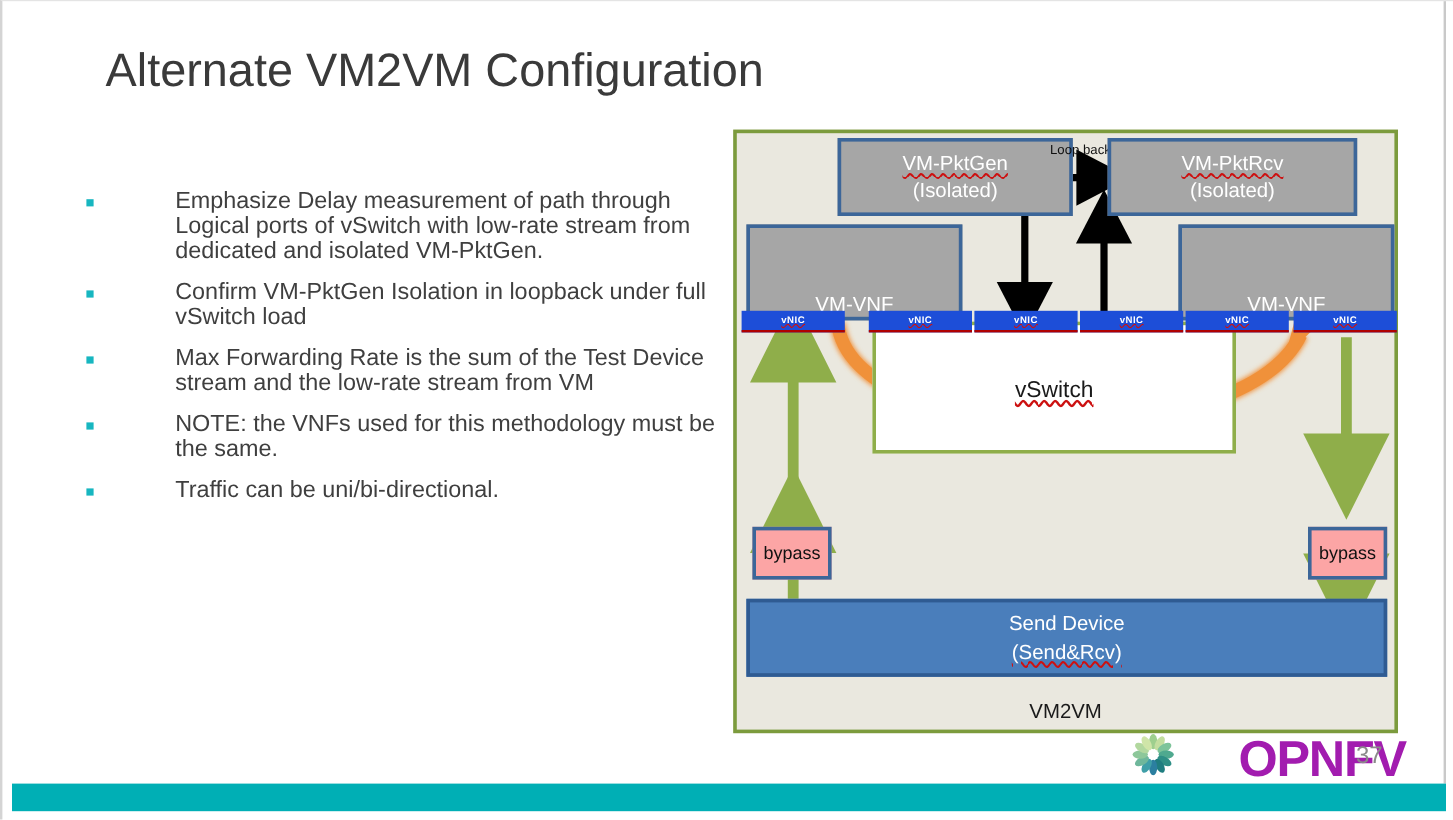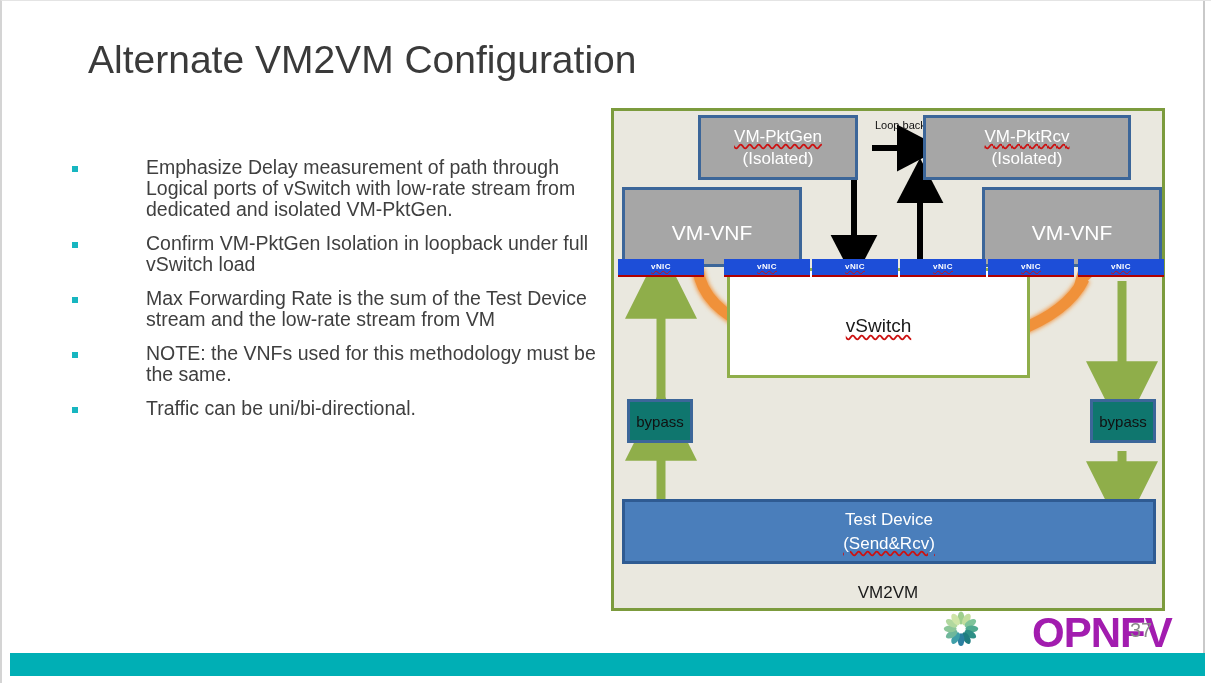--- a/index.html
+++ b/index.html
@@ -64,22 +64,22 @@
     position:absolute;box-sizing:border-box;
     display:flex;align-items:center;justify-content:center;
     flex-direction:column;text-align:center;
   }
   .vm-box{
     background:#A6A6A6;border:3px solid #3C6699;color:#ffffff;
     font-size:17px;line-height:22px;
   }
   .vnf-box{
     background:#A6A6A6;border:3px solid #3C6699;color:#ffffff;
-    font-size:21px;
-    justify-content:center;padding-top:12px;
+    font-size:17px;
+    justify-content:flex-end;padding-top:12px;
   }
   .vnic{
     position:absolute;background:#1d4ed8;color:#ffffff;
     font-size:8px;font-weight:bold;letter-spacing:.4px;
     display:flex;align-items:center;justify-content:center;
     border-bottom:2px solid #b00000;
     box-sizing:border-box;
   }
   .vnic span{position:relative;top:-1px;
     text-decoration:underline; text-decoration-color:#cc1111;
@@ -90,23 +90,23 @@
     box-sizing:border-box;
   }
   .vswitch-label{
     position:absolute;width:100%;text-align:center;top:44px;
     font-size:19px;color:#1a1a1a;
     text-decoration:underline;text-decoration-color:#cc1111;
     text-decoration-style:wavy;text-underline-offset:2px;
   }
 
   .bypass{
-    position:absolute;background:#0f766e;border:3px solid #3C6699;
+    position:absolute;background:#fca5a5;border:3px solid #3C6699;
     box-sizing:border-box;display:flex;align-items:center;justify-content:center;
-    font-size:15px;color:#111111;
+    font-size:15px;color:#111111;margin-top:40px;
   }
   .testdev{
     position:absolute;background:#4A7EBB;border:3px solid #2F5B92;
     box-sizing:border-box;display:flex;align-items:center;justify-content:center;
     flex-direction:column;color:#ffffff;font-size:17px;line-height:24px;
   }
   .testdev .sub{
     text-decoration:underline;text-decoration-color:#cc1111;
     text-decoration-style:wavy;text-underline-offset:2px;
   }
@@ -215,21 +215,21 @@
         <path d="M84,158 C 96,265 420,270 470,168" stroke="#F0913A" stroke-width="13" fill="none"></path>
       </g>
       <path d="M84,158 C 96,265 420,270 470,168" stroke="#F0913A" stroke-width="11" fill="none"></path>
       <path d="M457,186 L484,160 L466,152 Z" fill="#F0913A"></path>
 
       <path d="M58,148 C 68,120 152,118 168,148" stroke="#4A7EBB" stroke-width="5" fill="none" marker-end="url(#mkBlue)"></path>
 
       <path d="M388,148 C 398,120 482,118 498,148" stroke="#4A7EBB" stroke-width="5" fill="none" marker-end="url(#mkBlue)"></path>
     </svg>
 
-    <div class="box vm-box" style="left:84px;top:4px;width:160px;height:65px;">
+    <div class="box vm-box" style="left:84px;top:4px;width:196px;height:65px;">
       <div style="text-decoration:underline;text-decoration-color:#cc1111;text-decoration-style:wavy;text-underline-offset:2px;">VM-PktGen</div>
       <div>(Isolated)</div>
     </div>
 
     <div class="loopback-label" style="left:261px;top:8px;">Loop back</div>
 
     <div class="box vm-box" style="left:309px;top:4px;width:208px;height:65px;">
       <div style="text-decoration:underline;text-decoration-color:#cc1111;text-decoration-style:wavy;text-underline-offset:2px;">VM-PktRcv</div>
       <div>(Isolated)</div>
     </div>
@@ -266,21 +266,21 @@
       </div>
 
     <div class="bypass" style="left:13px;top:288px;width:66px;height:44px;">
       <span>bypass</span>
     </div>
     <div class="bypass" style="left:476px;top:288px;width:66px;height:44px;">
       <span>bypass</span>
     </div>
 
     <div class="testdev" style="left:8px;top:388px;width:534px;height:65px;">
-      <div>Test Device</div>
+      <div>Send Device</div>
       <div class="sub">(Send&amp;Rcv)</div>
     </div>
 
     <div class="vm2vm-label" style="top:472px;">VM2VM</div>
   </div>
 
   <div class="logo-wrap">
     <svg class="logo-mark" viewBox="0 0 100 100">
       <g transform="translate(50,52)">
         <g transform="rotate(0)">

